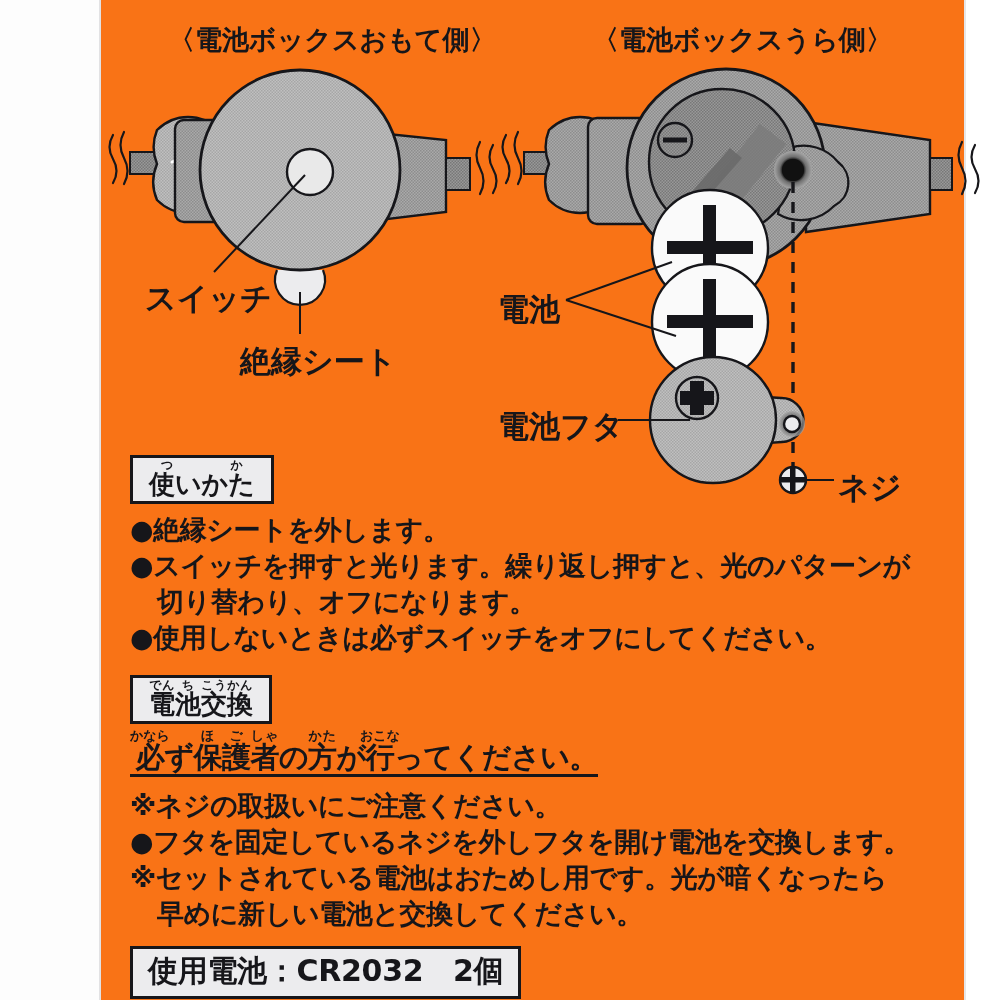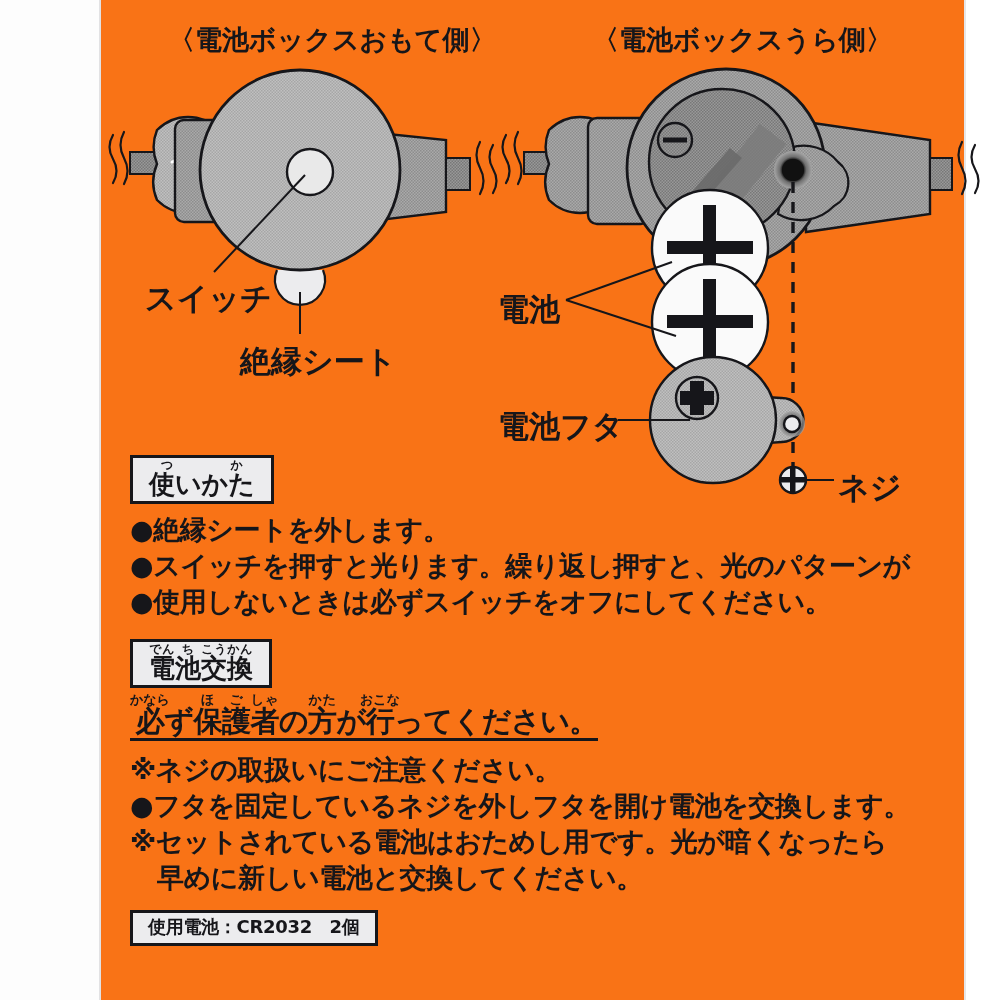--- a/index.html
+++ b/index.html
@@ -85,21 +85,21 @@
   .gap-a{height:8px;}
   .gap-b{height:19px;}
   .gap-c{height:5px;}
   .gap-d{height:11px;}
   .gap-e{height:14px;}
 
   .footbox{
     display:inline-block;
     border:3px solid #16161a;
     padding:2px 15px 4px 15px;
-    font-size:18px;
+    font-size:30px;
     font-weight:700;
     color:#16161a;
     letter-spacing:-0.3px;
     white-space:nowrap;
     background:#ececee;
   }
 </style>
 </head>
 <body>
 
@@ -257,20 +257,21 @@
     <div class="headbox">
       <div class="rb">
         <ruby><span>使いかた</span><rt>つか</rt></ruby>
       </div>
     </div>
 
     <div class="gap-a"></div>
 
     <div class="para">●絶縁シートを外します。</div>
     <div class="para">●スイッチを押すと光ります。繰り返し押すと、光のパターンが</div>
+    <div class="para indent">切り替わり、オフになります。</div>
     <div class="para">●使用しないときは必ずスイッチをオフにしてください。</div>
 
     <div class="gap-b"></div>
 
     <div class="headbox">
       <div class="rb" id="bc-heading"><ruby>電<rt>でん</rt></ruby><ruby>池<rt>ち</rt></ruby><ruby>交<rt>こう</rt></ruby><ruby>換<rt>かん</rt></ruby></div>
     </div>
 
     <div class="gap-c"></div>
 

